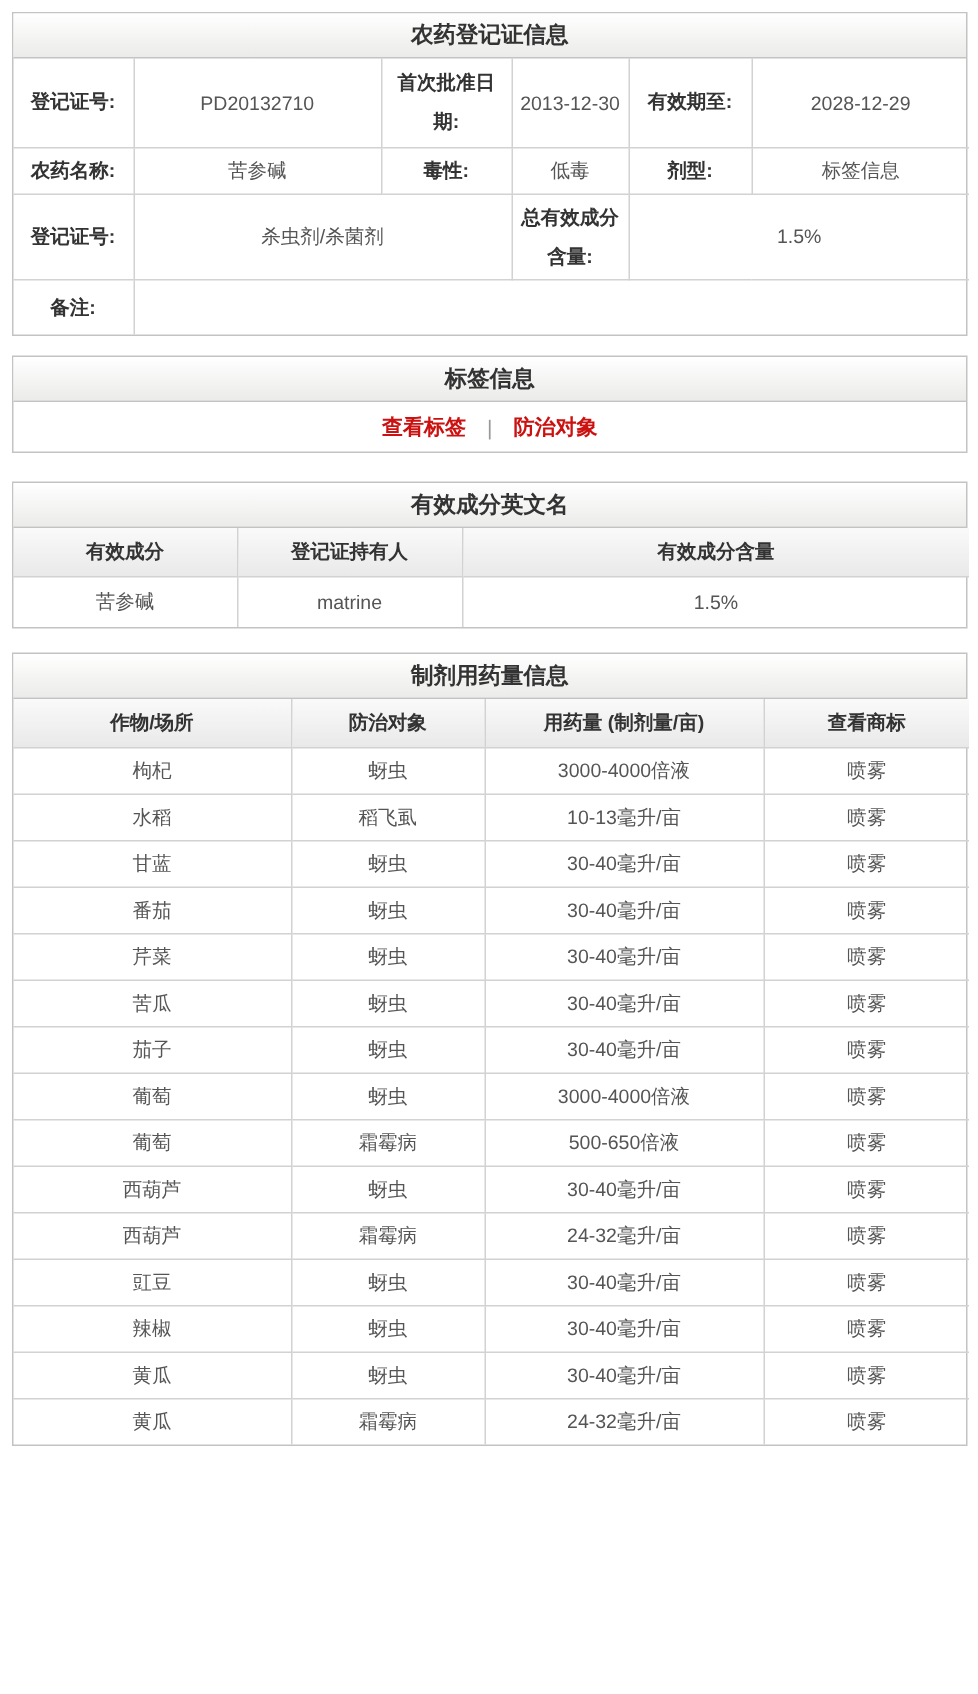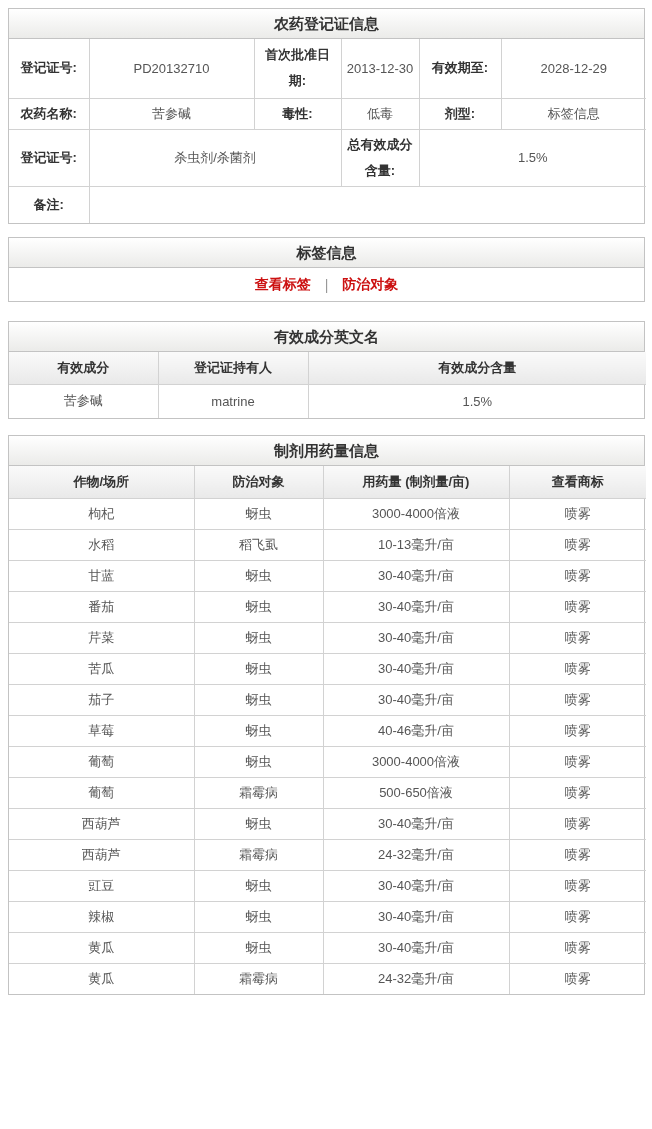--- a/index.html
+++ b/index.html
@@ -198,26 +198,20 @@
             <td>30-40毫升/亩</td>
             <td>喷雾</td>
           </tr>
           <tr>
             <td>茄子</td>
             <td>蚜虫</td>
             <td>30-40毫升/亩</td>
             <td>喷雾</td>
           </tr>
           <tr>
-            <td>草莓</td>
-            <td>蚜虫</td>
-            <td>40-46毫升/亩</td>
-            <td>喷雾</td>
-          </tr>
-          <tr>
             <td>葡萄</td>
             <td>蚜虫</td>
             <td>3000-4000倍液</td>
             <td>喷雾</td>
           </tr>
           <tr>
             <td>葡萄</td>
             <td>霜霉病</td>
             <td>500-650倍液</td>
             <td>喷雾</td>

